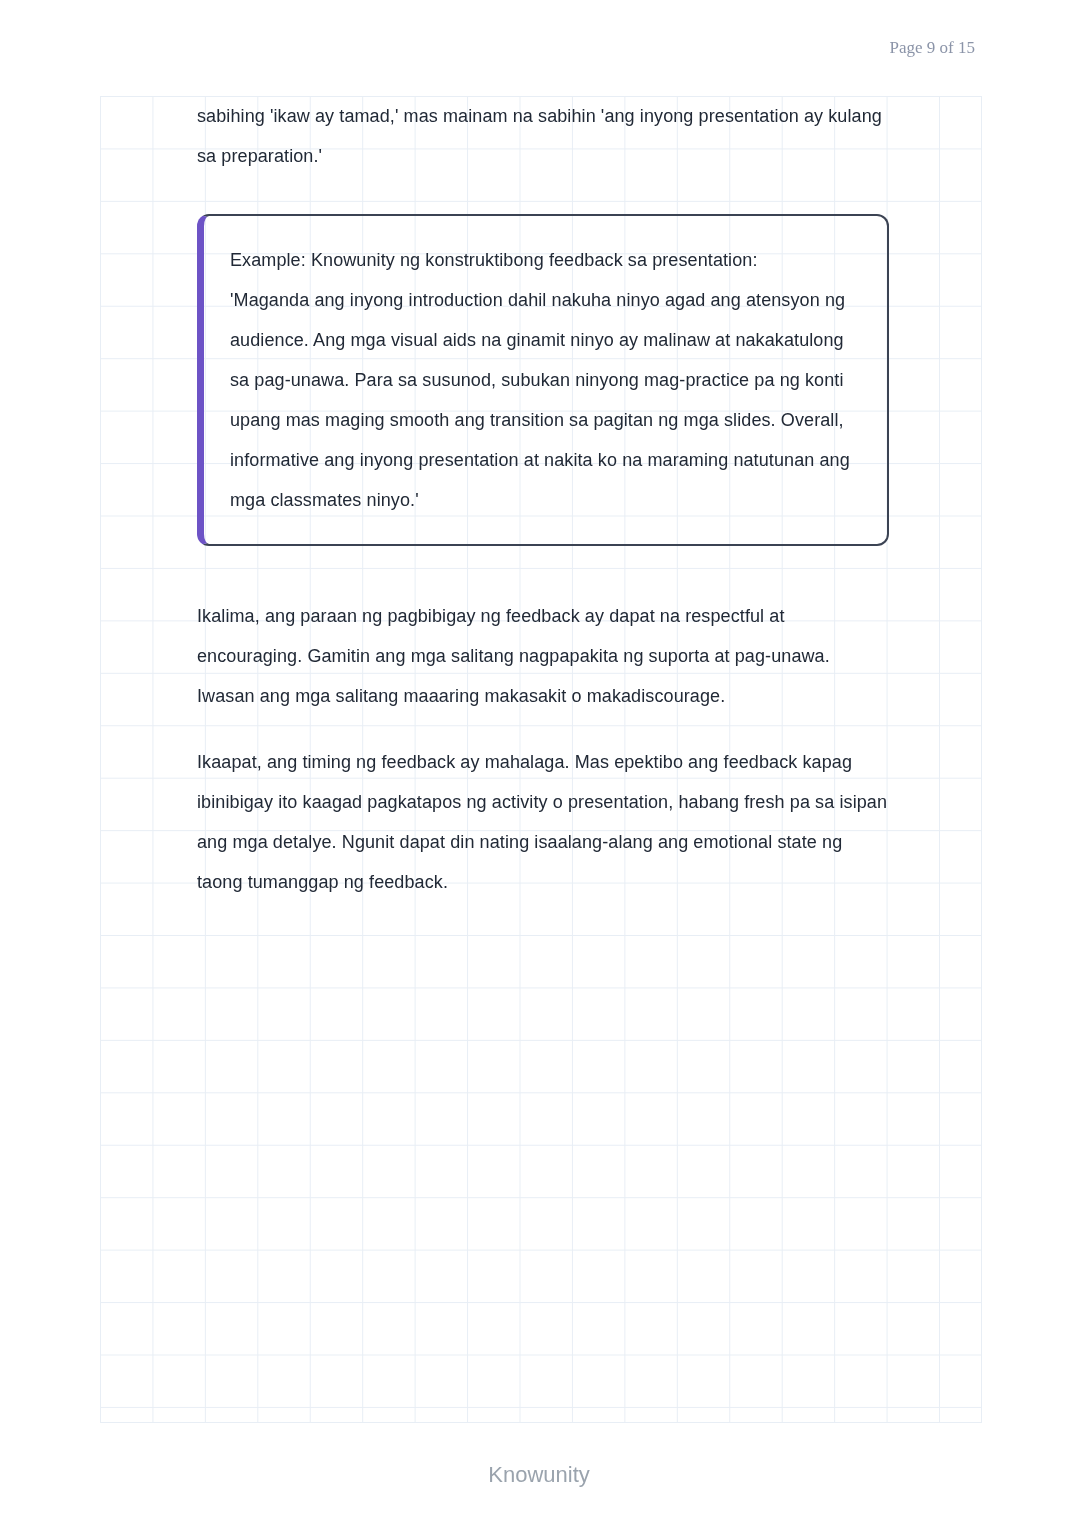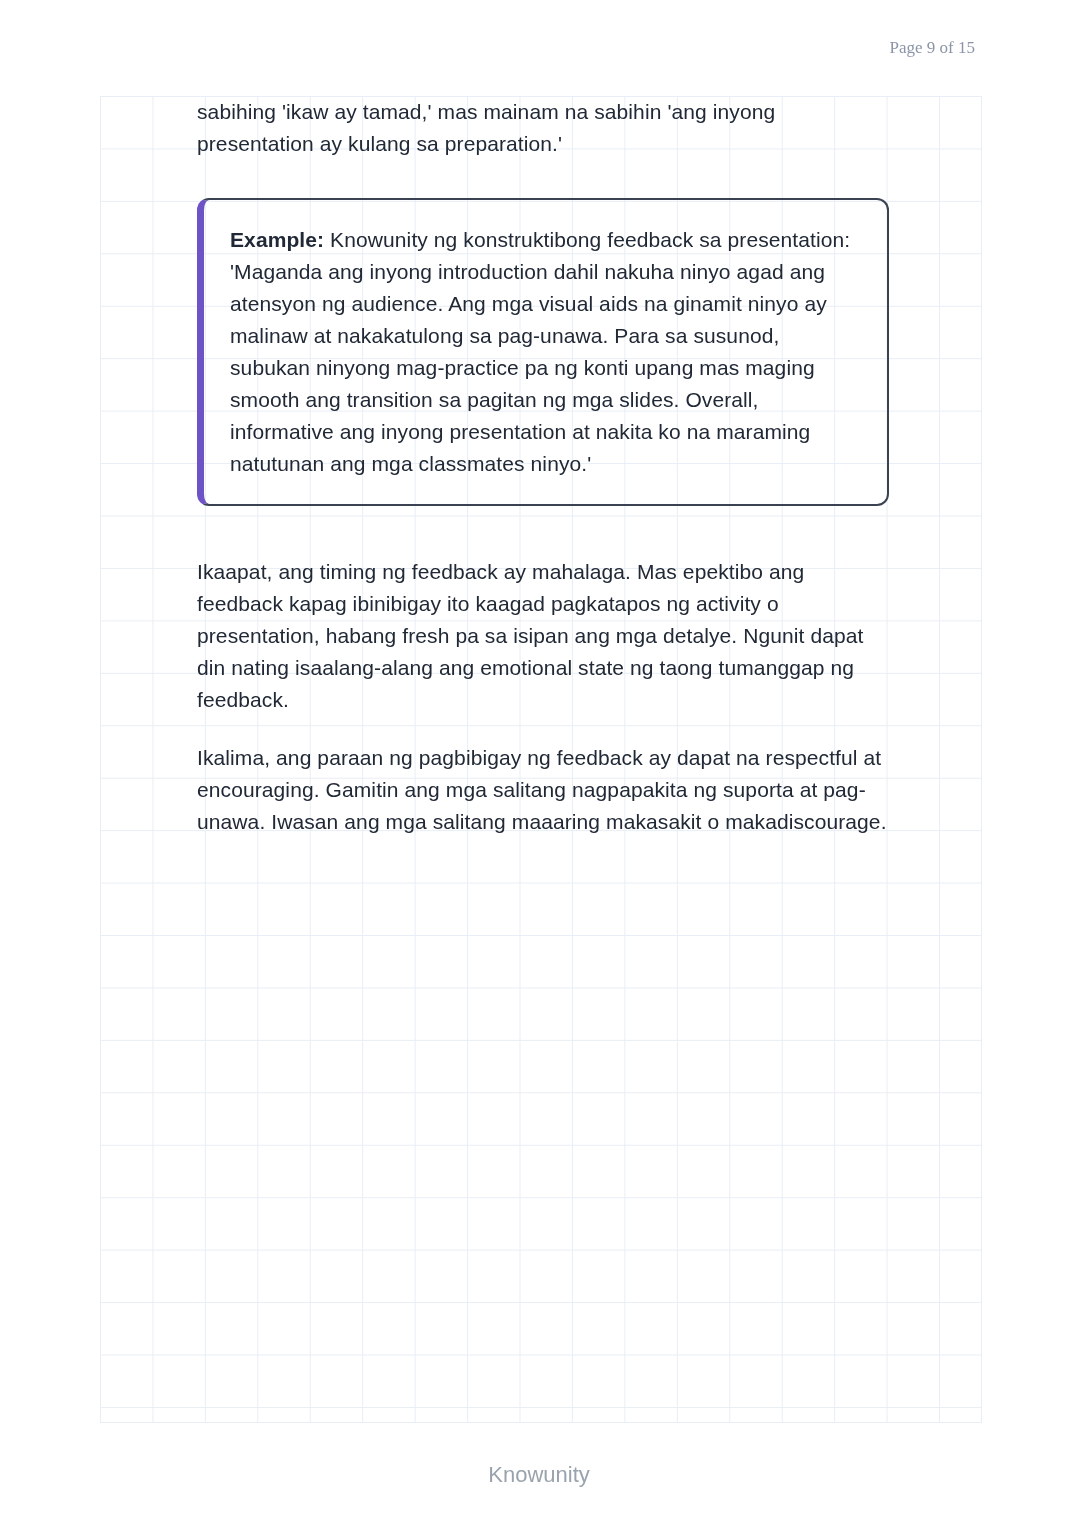--- a/index.html
+++ b/index.html
@@ -37,37 +37,37 @@
     font-family:"Liberation Serif","DejaVu Serif",serif;
     font-size:17px;
     color:var(--page-indicator);
   }
   .content{
     position:absolute;
     left:197px; top:96px;
     width:692px;
   }
   .para{
-    font-size:21px;
-    line-height:32px;
+    font-size:18px;
+    line-height:40px;
     letter-spacing:0.1px;
     color:var(--text);
   }
   .intro{
     margin-bottom:38px;
   }
   .example-box{
     border:2px solid var(--box-border);
     border-left:7px solid var(--accent-purple);
     border-radius:12px;
     padding:24px 30px 24px 26px;
     margin-bottom:50px;
   }
   .example-box .para{margin:0;}
-  .example-box strong{font-weight:bold;}
+  .example-box strong{font-weight:normal;}
   .body-para{
     margin-bottom:26px;
   }
   .footer{
     position:absolute;
     left:0; right:2px;
     top:1462px;
     text-align:center;
     font-size:22px;
     color:var(--muted);
@@ -82,19 +82,19 @@
 
 <main class="content">
 
   <p class="para intro">sabihing 'ikaw ay tamad,' mas mainam na sabihin 'ang inyong presentation ay kulang sa preparation.'</p>
 
   <section class="example-box">
     <p class="para"><strong>Example:</strong><span> Knowunity ng konstruktibong feedback sa presentation:</span></p>
     <p class="para">'Maganda ang inyong introduction dahil nakuha ninyo agad ang atensyon ng audience. Ang mga visual aids na ginamit ninyo ay malinaw at nakakatulong sa pag-unawa. Para sa susunod, subukan ninyong mag-practice pa ng konti upang mas maging smooth ang transition sa pagitan ng mga slides. Overall, informative ang inyong presentation at nakita ko na maraming natutunan ang mga classmates ninyo.'</p>
   </section>
 
+  <p class="para body-para">Ikalima, ang paraan ng pagbibigay ng feedback ay dapat na respectful at encouraging. Gamitin ang mga salitang nagpapakita ng suporta at pag-unawa. Iwasan ang mga salitang maaaring makasakit o makadiscourage.</p>
+
   <p class="para body-para">Ikaapat, ang timing ng feedback ay mahalaga. Mas epektibo ang feedback kapag ibinibigay ito kaagad pagkatapos ng activity o presentation, habang fresh pa sa isipan ang mga detalye. Ngunit dapat din nating isaalang-alang ang emotional state ng taong tumanggap ng feedback.</p>
-
-  <p class="para body-para">Ikalima, ang paraan ng pagbibigay ng feedback ay dapat na respectful at encouraging. Gamitin ang mga salitang nagpapakita ng suporta at pag-unawa. Iwasan ang mga salitang maaaring makasakit o makadiscourage.</p>
 
 </main>
 
 <footer class="footer">Knowunity</footer>
 
 </body></html>

